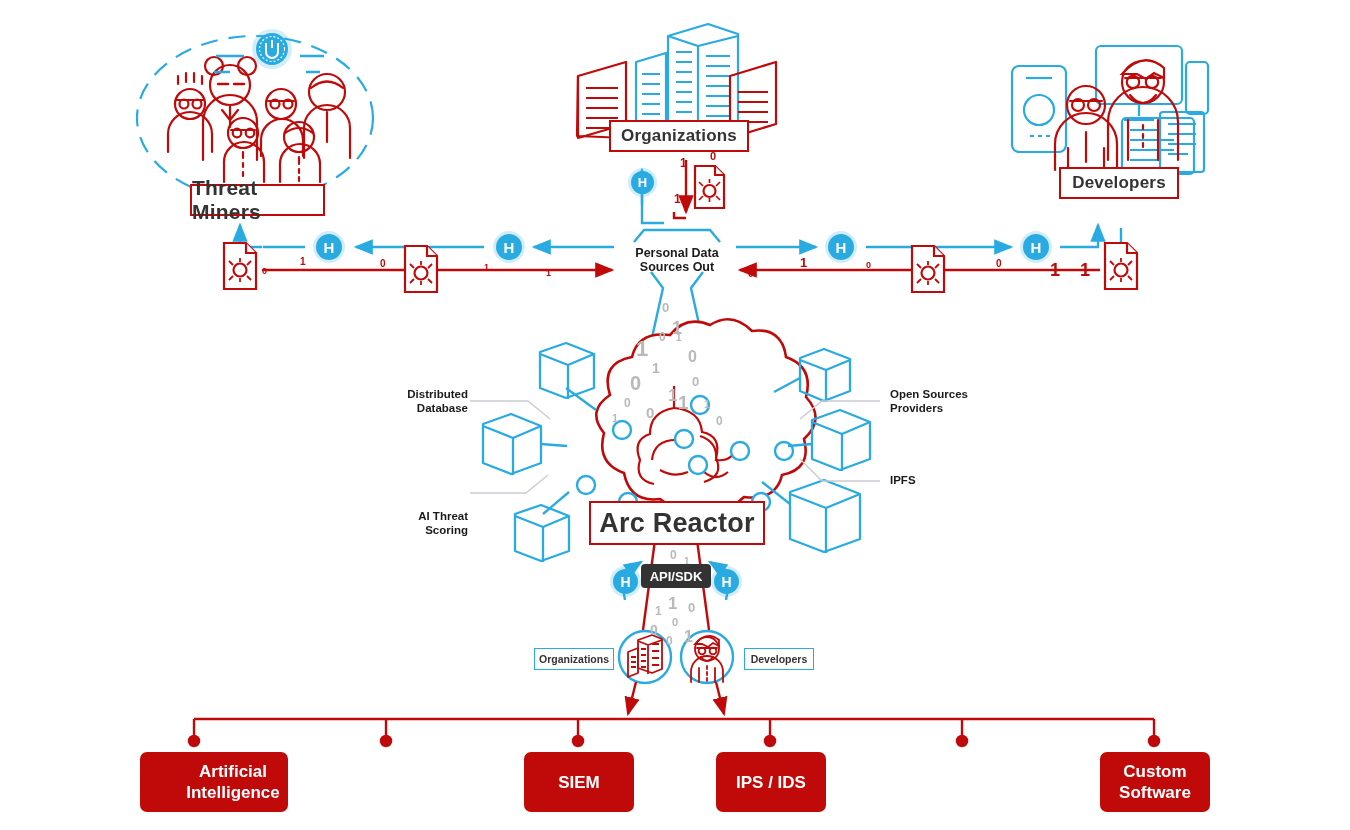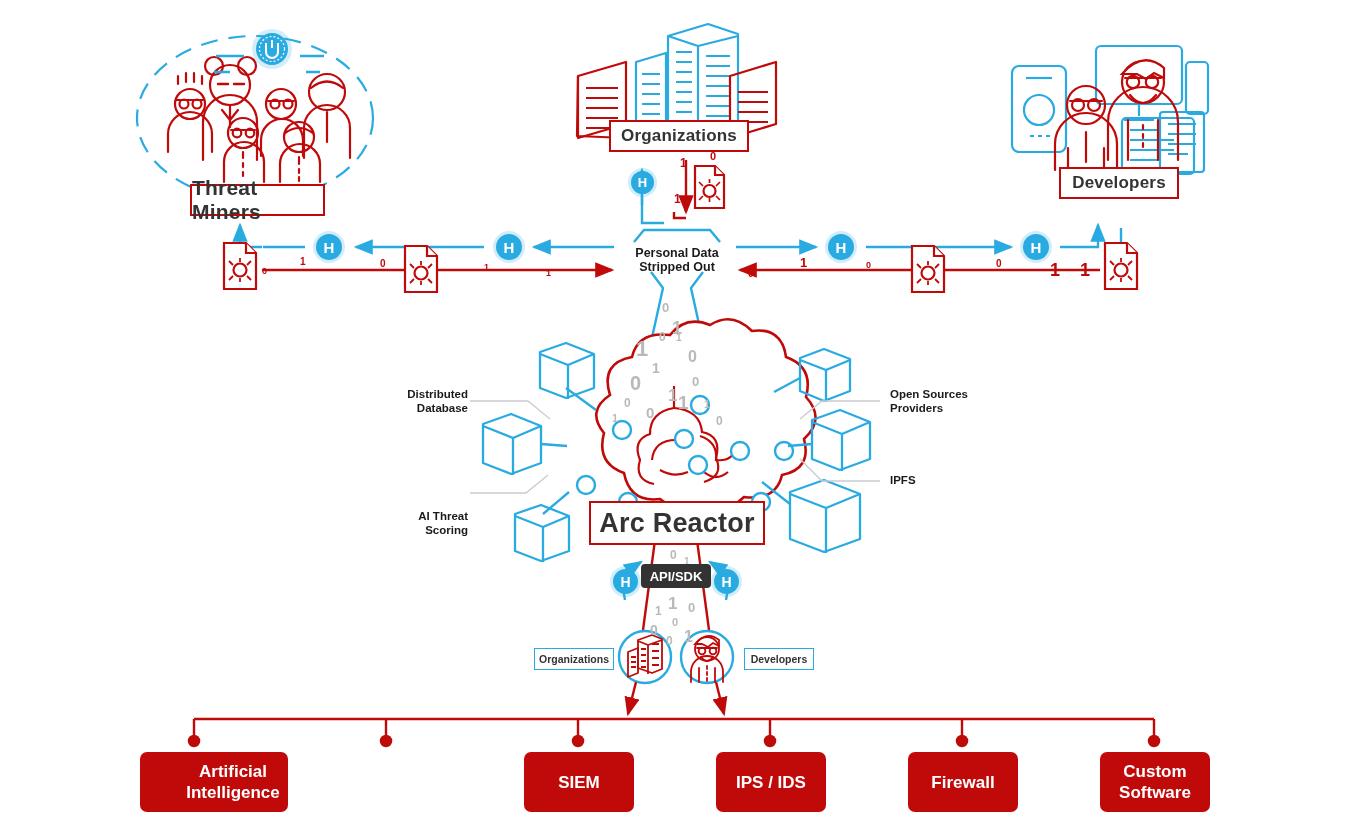--- a/index.html
+++ b/index.html
@@ -402,21 +402,21 @@
   <div class="hbadge" style="left:631px;top:171px;width:23px;height:23px;font-size:13px;">H</div>
   <div class="hbadge" style="left:613px;top:569px;width:25px;height:25px;font-size:14px;">H</div>
   <div class="hbadge" style="left:714px;top:569px;width:25px;height:25px;font-size:14px;">H</div>
 
   <div class="redbox" style="left:190px;top:184px;width:131px;height:28px;font-size:21px;">Threat Miners</div>
   <div class="redbox" style="left:609px;top:120px;width:136px;height:28px;font-size:17px;">Organizations</div>
   <div class="redbox" style="left:1059px;top:167px;width:116px;height:28px;font-size:17px;">Developers</div>
 
   <div class="funnel-label" style="left:612px;top:246px;width:130px;">
     <div>Personal Data</div>
-    <div>Stripped Out</div>
+    <div>Sources Out</div>
   </div>
 
   <div class="callout r" style="left:370px;top:388px;width:98px;">
     <div>Distributed</div>
     <div>Database</div>
   </div>
   <div class="callout r" style="left:370px;top:482px;width:98px;margin-top:28px;">
     <div>AI Threat</div>
     <div>Scoring</div>
   </div>
@@ -438,21 +438,18 @@
   <div class="chip" style="left:140px;top:752px;width:110px;height:60px;padding-left:38px;">
     <div><span>Artificial</span><br>
          <span>Intelligence</span></div>
   </div>
   <div class="chip" style="left:524px;top:752px;width:110px;height:60px;">
     <div><span>SIEM</span></div>
   </div>
   <div class="chip" style="left:716px;top:752px;width:110px;height:60px;justify-content:center;">
     <div><span>IPS / IDS</span></div>
   </div>
-  <div class="chip" style="left:908px;top:752px;width:110px;height:60px;">
-    <div><span>Firewall</span></div>
-  </div>
   <div class="chip" style="left:1100px;top:752px;width:110px;height:60px;">
     <div><span>Custom</span><br>
          <span>Software</span></div>
   </div>
 
 </div>
 
 </body></html>

